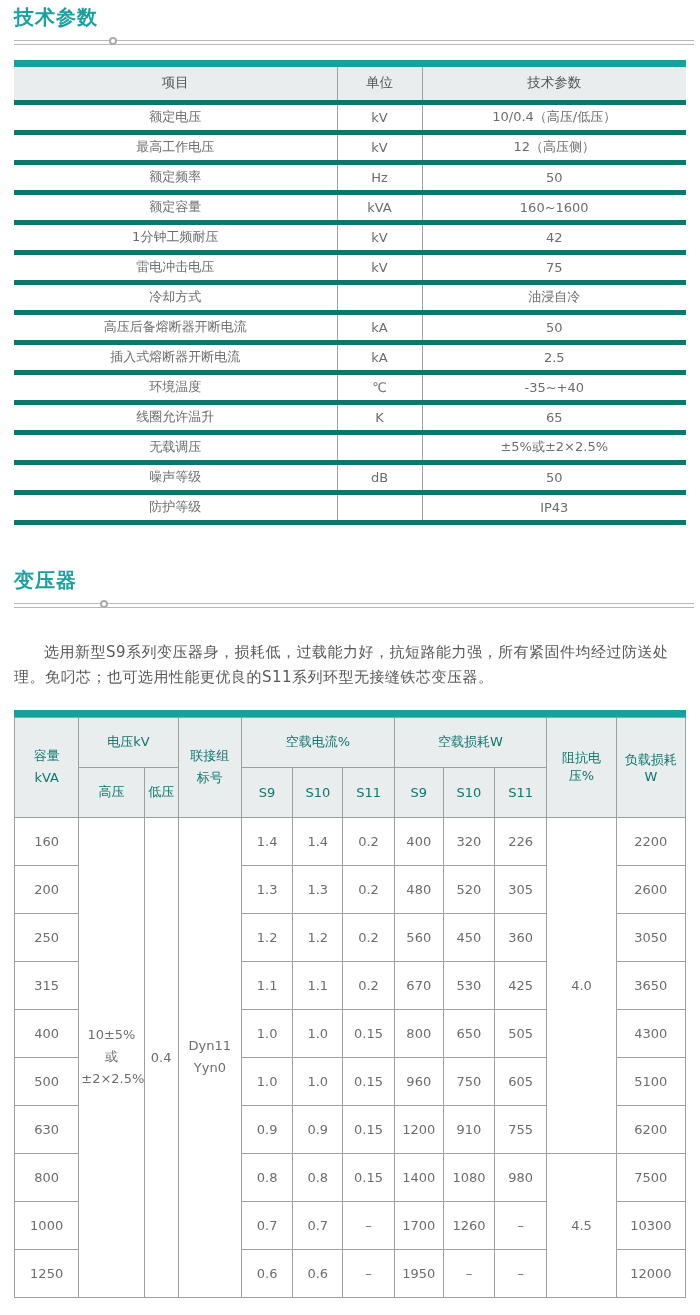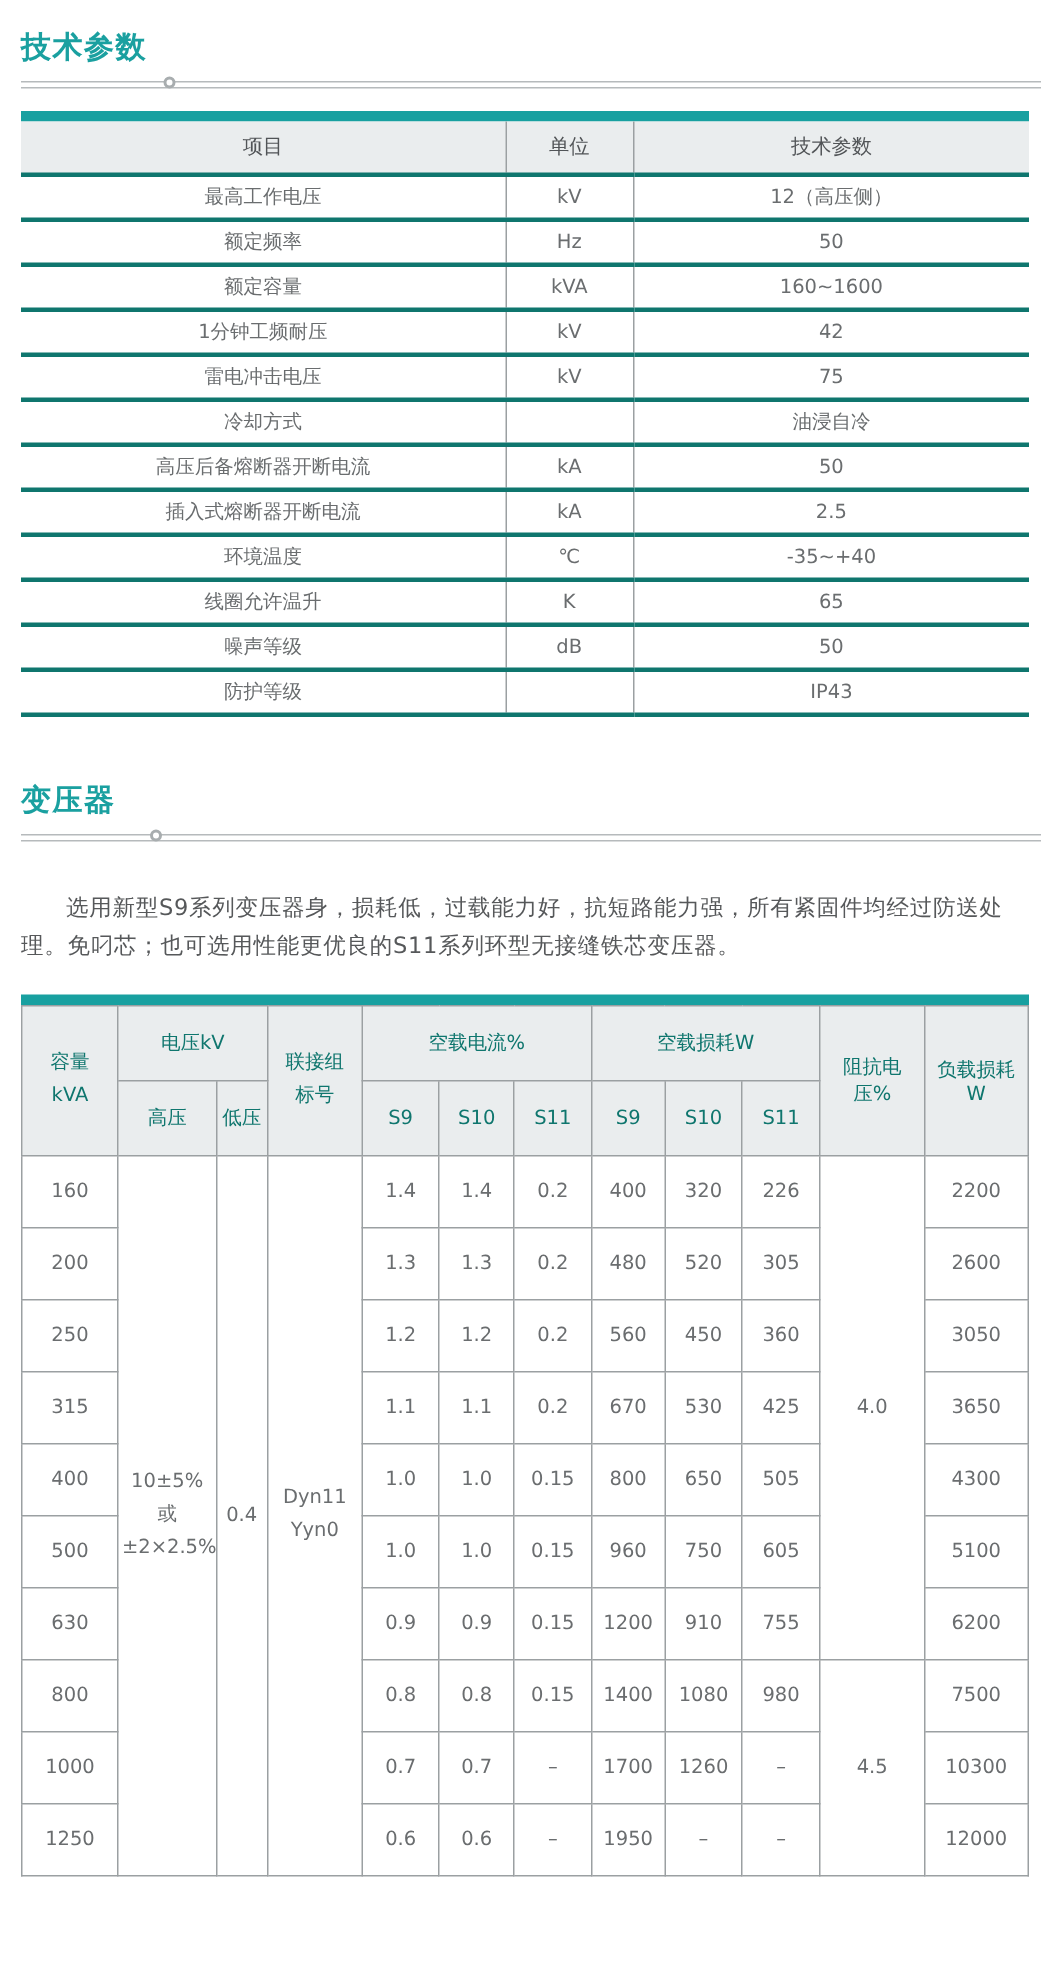--- a/index.html
+++ b/index.html
@@ -3,21 +3,21 @@
 <meta charset="utf-8">
 <style>
   * { box-sizing: border-box; }
   html, body { margin: 0; padding: 0; }
   body {
     width: 700px; height: 1315px;
     background: #ffffff;
     font-family: "DejaVu Sans", "Liberation Sans", sans-serif;
     overflow: hidden;
   }
-  .content { padding: 18px 14px 0 14px; }
+  .content { padding: 4px 14px 0 14px; }
 
   .sec-title {
     margin: 0 0 9px 0;
     font-size: 20px; font-weight: bold;
     color: #1aa0a0; letter-spacing: 1px;
   }
   .divider {
     position: relative; height: 5px;
     border-top: 1px solid #b6babc;
     border-bottom: 1px solid #b6babc;
@@ -36,21 +36,21 @@
 
   table { border-collapse: collapse; width: 672px; table-layout: fixed; }
   th { font-weight: normal; }
 
   
   .t1-wrap { margin-top: 15px; }
   .t1 td, .t1 th {
     text-align: center; vertical-align: middle;
     font-size: 13px; color: #6a6d6f;
     height: 30px;
-    border-bottom: 3px solid #0f766e;
+    border-bottom: 5px solid #0f766e;
   }
   .t1 tr > *:not(:last-child) { border-right: 1px solid #9ba0a2; }
   .t1 thead th {
     background: #eaedee; color: #515457;
     height: 35px; font-size: 13.5px;
   }
 
   
   .sec2 { margin-top: 42px; }
   .para {
@@ -93,20 +93,25 @@
           </colgroup>
         <thead>
           <tr>
             <th>项目</th>
             <th>单位</th>
             <th>技术参数</th>
           </tr>
         </thead>
         <tbody id="t1-body">
             <tr>
+              <td>额定电压</td>
+              <td>kV</td>
+              <td>10/0.4（高压/低压）</td>
+            </tr>
+            <tr>
               <td>最高工作电压</td>
               <td>kV</td>
               <td>12（高压侧）</td>
             </tr>
             <tr>
               <td>额定频率</td>
               <td>Hz</td>
               <td>50</td>
             </tr>
             <tr>
@@ -141,20 +146,25 @@
             </tr>
             <tr>
               <td>环境温度</td>
               <td>℃</td>
               <td>-35~+40</td>
             </tr>
             <tr>
               <td>线圈允许温升</td>
               <td>K</td>
               <td>65</td>
+            </tr>
+            <tr>
+              <td>无载调压</td>
+              <td></td>
+              <td>±5%或±2×2.5%</td>
             </tr>
             <tr>
               <td>噪声等级</td>
               <td>dB</td>
               <td>50</td>
             </tr>
             <tr>
               <td>防护等级</td>
               <td></td>
               <td>IP43</td>

